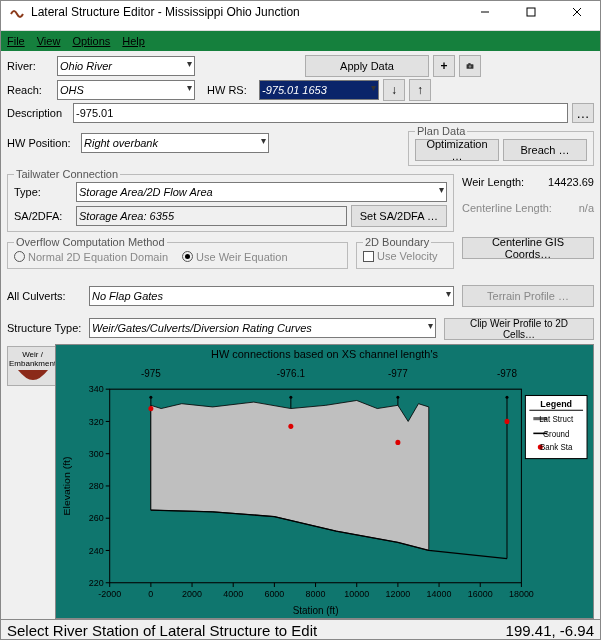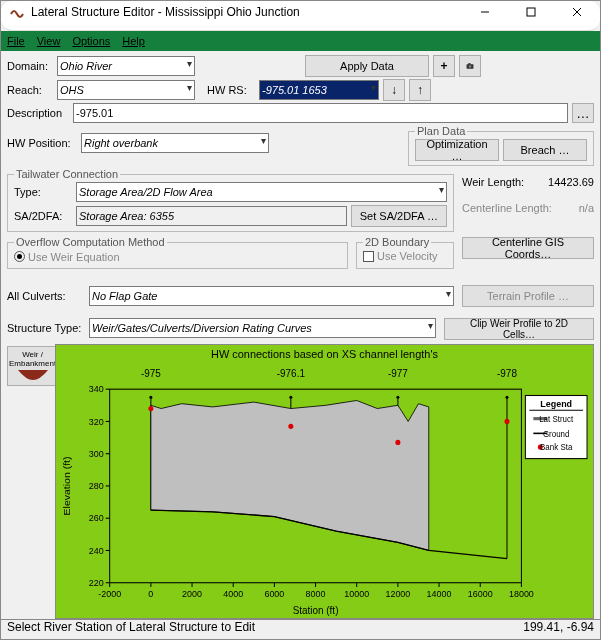--- a/index.html
+++ b/index.html
@@ -1,18 +1,18 @@
 <!DOCTYPE html>
 <html><head>
 <meta charset="utf-8">
 <style>
   * { box-sizing: border-box; }
   html, body { margin: 0; padding: 0; font-family: "Segoe UI", Tahoma, sans-serif; font-size: 11px; background: #fff; }
   .window { width: 601px; height: 640px; border: 1px solid #888; display: flex; flex-direction: column; background: #f0f0f0; }
-  .titlebar { height: 30px; background: #fff; display: flex; align-items: center; padding: 0 0 8px 8px; border-bottom: 1px solid #ddd; border-radius: 11px; }
+  .titlebar { height: 30px; background: #fff; display: flex; align-items: center; padding: 0 0 8px 8px; border-bottom: 1px solid #ddd; }
   .titlebar .icon { width: 16px; height: 16px; margin-right: 6px; display:flex; align-items:center; justify-content:center; }
   .titlebar .title { flex: 1; font-size: 12px; }
   .titlebar .winbtn { width: 46px; height: 30px; display: flex; align-items: center; justify-content: center; }
   .menubar { height: 20px; background: #15803d; display: flex; align-items: center; padding: 0 6px; gap: 12px; }
   .menubar span { text-decoration: underline; text-underline-offset: 1px; }
   .content { flex: 1; display: flex; flex-direction: column; padding: 4px 6px 0 6px; gap: 2px; position: relative; }
   .row { display: flex; align-items: center; gap: 4px; }
   .label { white-space: nowrap; }
   select, input[type=text], .select { height: 20px; border: 1px solid #7a7a7a; background: #fff; font-size: 11px; padding: 0 2px; }
   .btn { height: 22px; border: 1px solid #adadad; background: #e1e1e1; font-size: 11px; padding: 0 8px; display: inline-flex; align-items: center; justify-content: center; }
@@ -26,22 +26,22 @@
   legend { font-size: 11px; color: #555; padding: 0 2px; }
   .twocol { display: flex; gap: 8px; }
   .rightcol { width: 132px; }
   .disabled { color: #888; }
   .radio, .checkbox { display: inline-flex; align-items: center; gap: 3px; }
   .radio .dot { width: 11px; height: 11px; border: 1px solid #555; border-radius: 50%; display:inline-flex; align-items:center; justify-content:center; }
   .radio .dot.sel::after { content:""; width:5px; height:5px; background:#000; border-radius:50%; }
   .checkbox .box { width: 11px; height: 11px; border: 1px solid #555; background:#fff; }
   .sidebar { width: 46px; display: flex; flex-direction: row; gap: 2px; padding-top:2px; }
   .sidebtn { border: 1px solid #adadad; background: #e1e1e1; height: 40px; display:flex; flex-direction:column; align-items:center; justify-content:center; font-size:8px; line-height:1.05; text-align:center; padding:1px; }
-  .plotarea { flex:1; background:#84cc16; border:1px solid #888; margin-left:2px; position:relative; }
-  .statusbar { height: 20px; border-top: 1px solid #888; display:flex; align-items:flex-start; padding:0 6px; background:#f0f0f0; font-size:12px; }
+  .plotarea { flex:1; background:#0f766e; border:1px solid #888; margin-left:2px; position:relative; }
+  .statusbar { height: 20px; border-top: 1px solid #888; display:flex; align-items:flex-end; padding:0 6px; background:#f0f0f0; font-size:15px; }
   .statusbar .spacer { flex:1; }
   svg text { font-family: "Segoe UI", Tahoma, sans-serif; }
 </style>
 </head>
 <body>
 
 <div class="window">
 
   <div class="titlebar">
     <span class="icon">
@@ -71,21 +71,21 @@
   <div class="menubar">
     <span>File</span>
     <span>View</span>
     <span>Options</span>
     <span>Help</span>
   </div>
 
   <div class="content">
 
     <div class="row">
-      <span class="label" style="width:46px">Domain:</span>
+      <span class="label" style="width:46px">River:</span>
       <div class="dropdown" style="width:138px">
         <div class="select">Ohio River</div>
       </div>
       <div style="width:102px"></div>
       <button class="btn" style="width:124px">Apply Data</button>
       <button class="iconbtn" style="font-weight:bold">+</button>
       <button class="iconbtn">
         <svg width="14" height="12" viewBox="0 0 14 12">
             <rect x="1" y="3" width="12" height="8" rx="1" fill="#333"></rect>
             <rect x="4" y="1" width="4" height="3" fill="#333"></rect>
@@ -152,40 +152,44 @@
         <div class="row disabled" style="margin-top:14px">
             <span class="label" style="flex:1">Centerline Length:</span>
           <span style="text-align:right;width:52px">n/a</span>
           </div>
       </div>
     </div>
 
     <div class="twocol" style="margin-top:2px">
       <fieldset style="flex:1;display:flex;gap:14px;align-items:center" class="disabled">
         <legend>Overflow Computation Method</legend>
+        <span class="radio">
+            <span class="dot"></span>
+            <span>Normal 2D Equation Domain</span>
+          </span>
         <span class="radio">
             <span class="dot sel"></span>
             <span>Use Weir Equation</span>
           </span>
       </fieldset>
       <fieldset style="width:98px" class="disabled">
         <legend>2D Boundary</legend>
         <span class="checkbox">
             <span class="box"></span>
             <span>Use Velocity</span>
           </span>
       </fieldset>
       <div class="rightcol"><button class="btn" style="width:100%">Centerline GIS Coords…</button></div>
     </div>
 
     <div class="twocol" style="margin-top:14px">
       <div class="row" style="flex:1">
         <span class="label" style="width:78px">All Culverts:</span>
         <div class="dropdown" style="flex:1">
-            <div class="select">No Flap Gate</div>
+            <div class="select">No Flap Gates</div>
           </div>
       </div>
       <div class="rightcol"><button class="btn disabled" style="width:100%">Terrain Profile …</button></div>
     </div>
 
     <div class="twocol" style="margin-top:8px">
       <div class="row" style="flex:1">
         <span class="label" style="width:78px">Structure Type:</span>
         <div class="dropdown" style="flex:1">
             <div class="select">Weir/Gates/Culverts/Diversion Rating Curves</div>

